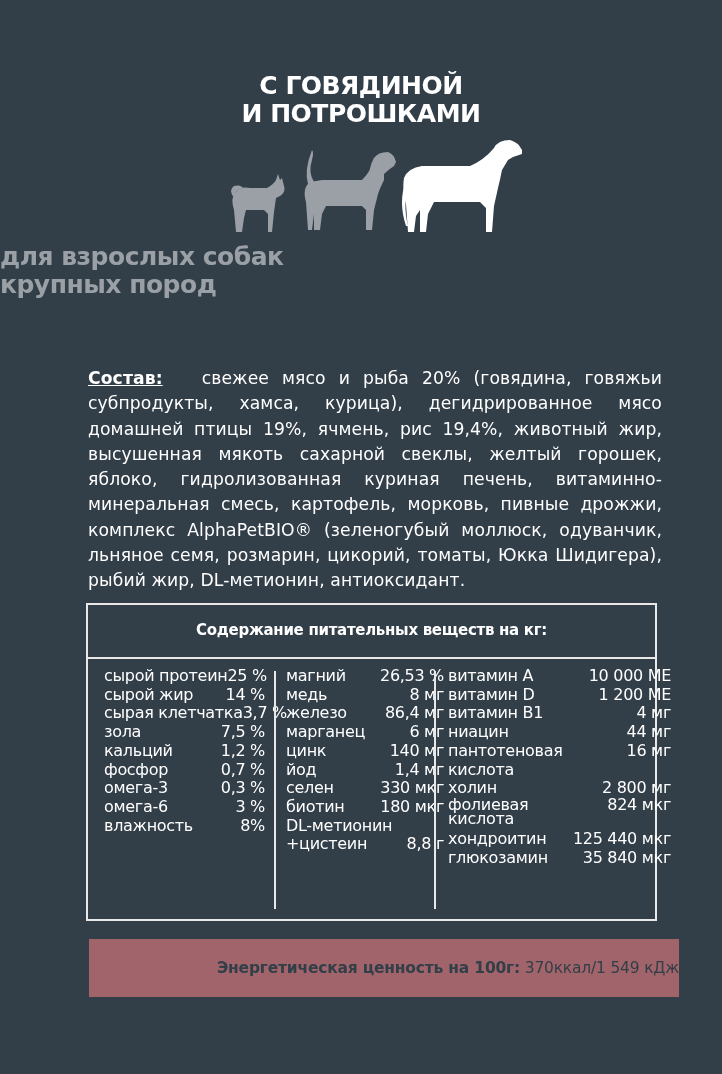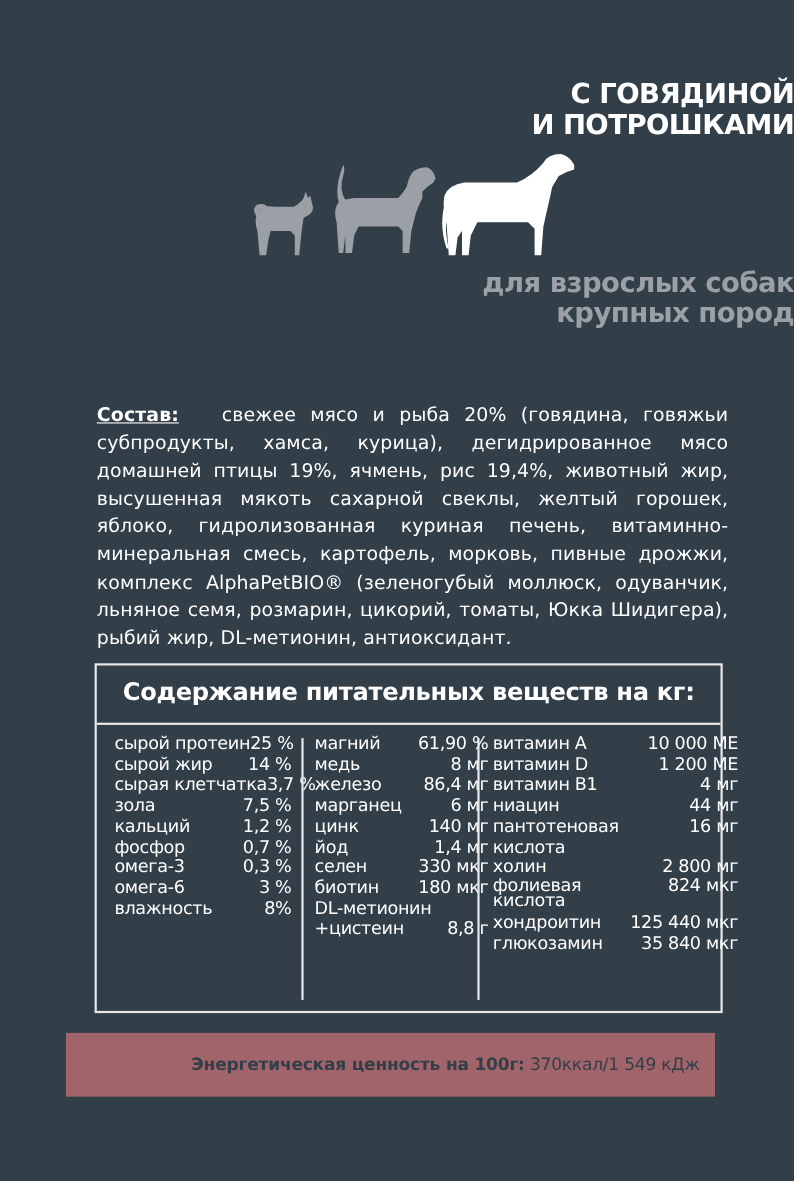--- a/index.html
+++ b/index.html
@@ -6,35 +6,35 @@
   body {
     width: 722px; height: 1074px;
     background: #323e48;
     font-family: "DejaVu Sans", "Liberation Sans", sans-serif;
     color: #ffffff;
     position: relative;
     overflow: hidden;
   }
   .title {
     position: absolute; left: 0; width: 722px; top: 72px;
-    text-align: right;
+    text-align: center;
     font-family: "DejaVu Sans", sans-serif;
     font-weight: bold;
     font-size: 25px;
     line-height: 28px;
     letter-spacing: -0.5px;
     color: #ffffff;
   }
   .dogs {
     position: absolute; left: 222px; top: 140px; width: 310px; height: 100px;
   }
   .dogs svg { width: 100%; height: 100%; }
   .subtitle {
     position: absolute; left: 0; width: 722px; top: 243px;
-    text-align: right;
+    text-align: left;
     font-weight: bold;
     font-size: 25px;
     line-height: 28px;
     letter-spacing: -0.5px;
     color: #9aa0a6;
   }
   .composition {
     position: absolute; left: 88px; top: 366px; width: 574px;
     font-size: 17.2px;
     line-height: 25.3px;
@@ -46,21 +46,21 @@
   .nutri-box {
     position: absolute; left: 86px; top: 603px; width: 571px; height: 318px;
     border: 2px solid #e8e8e8;
     box-sizing: border-box;
   }
   .nutri-header {
     height: 52px;
     border-bottom: 2px solid #e8e8e8;
     text-align: center;
     font-weight: bold;
-    font-size: 22px;
+    font-size: 15px;
     line-height: 50px;
     letter-spacing: -0.3px;
   }
   .nutri-cols {
     position: relative; height: 262px;
   }
   .col {
     position: absolute; top: 8px;
     font-size: 16px;
     line-height: 18.7px;
@@ -73,26 +73,26 @@
   .col2 { left: 198px; width: 158px; }
   .col3 { left: 360px; width: 223px; padding-left: 0; }
   .col3 .row { padding-left: 0; }
   .sep {
     position: absolute; width: 2px; background: #e8e8e8;
   }
   .sep1 { left: 186px; top: 12px; height: 238px; }
   .sep2 { left: 346px; top: 12px; height: 238px; }
   .col3 .tight { line-height: 14px; }
   .energy {
-    position: absolute; left: 60px; top: 939px; width: 590px; height: 58px;
+    position: absolute; left: 89px; top: 939px; width: 590px; height: 58px;
     background: #a0646a;
     font-size: 15.5px;
     line-height: 58px;
     text-align: right;
-    padding-right: 14px;
+    padding-right: 0;
     box-sizing: border-box;
     color: #323e48;
     letter-spacing: -0.2px;
   }
   .energy .elabel { font-weight: bold; }
 </style>
 </head>
 <body>
 
 <div class="title">
@@ -171,21 +171,21 @@
           <span class="name">влажность</span>
           <span class="val">8%</span>
         </div>
     </div>
 
     <div class="sep sep1"></div>
 
     <div class="col col2">
       <div class="row">
           <span class="name">магний</span>
-          <span class="val">61,90 %</span>
+          <span class="val">26,53 %</span>
         </div>
       <div class="row">
           <span class="name">медь</span>
           <span class="val">8 мг</span>
         </div>
       <div class="row">
           <span class="name">железо</span>
           <span class="val">86,4 мг</span>
         </div>
       <div class="row">

